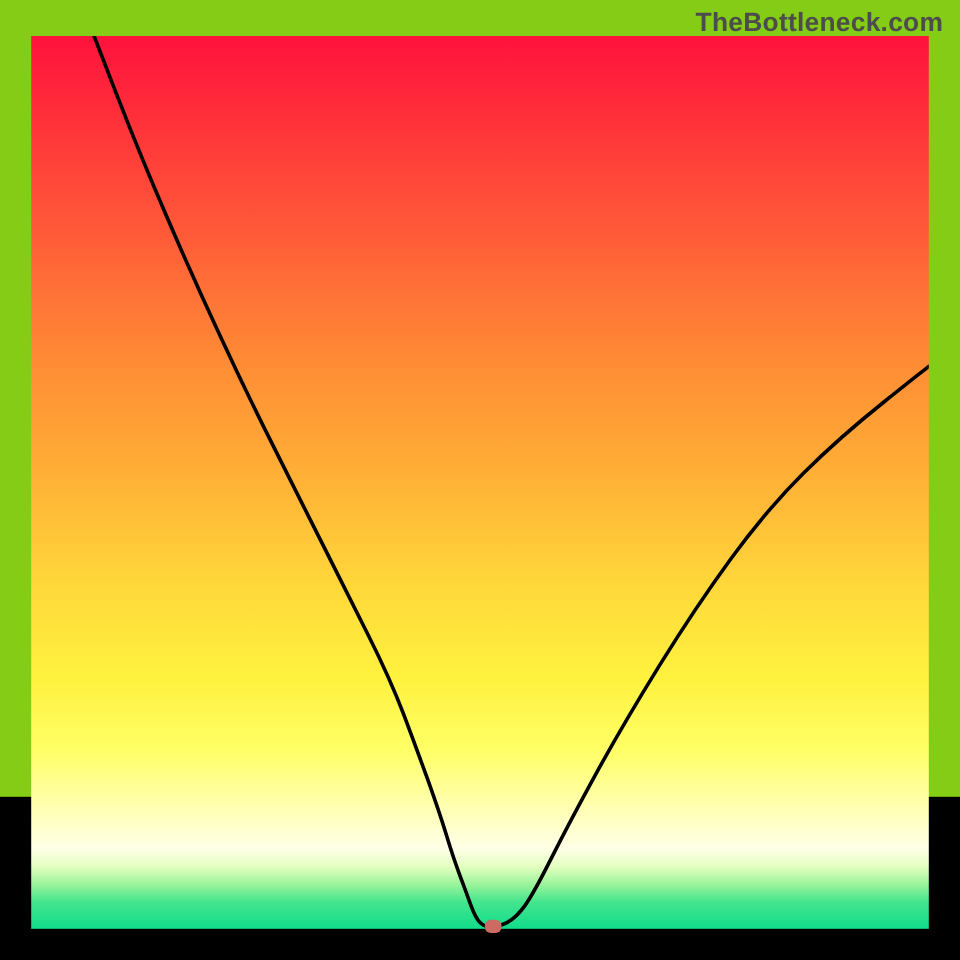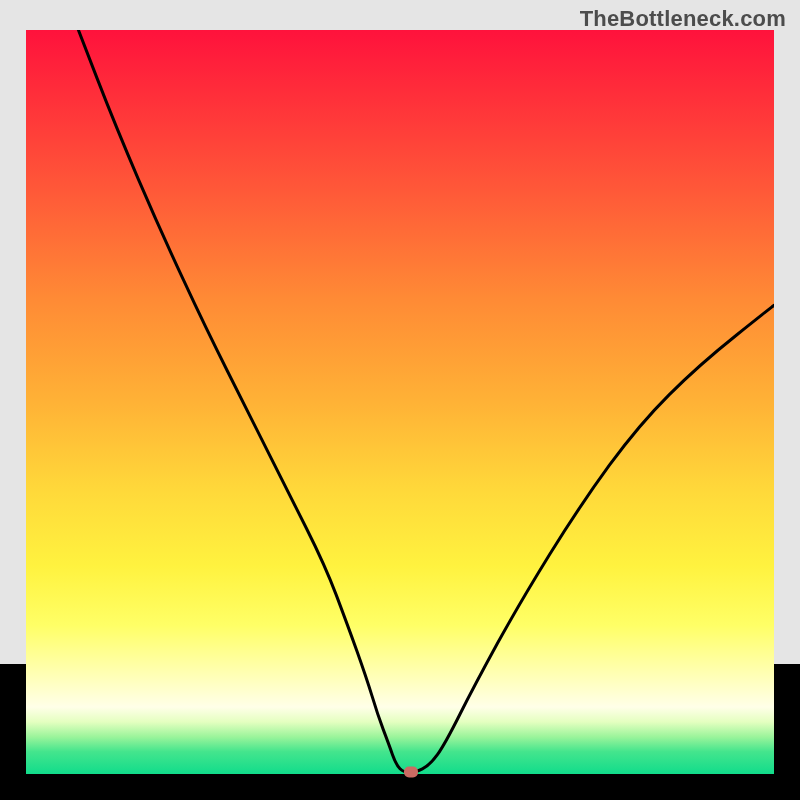--- a/index.html
+++ b/index.html
@@ -8,21 +8,21 @@
     width: 800px;
     height: 800px;
     background: #000;
     overflow: hidden;
     font-family: Arial, Helvetica, sans-serif;
   }
   .frame {
     position: relative;
     width: 800px;
     height: 664px;
-    background: #e5e5e5;
+    background: #84cc16;
   }
   .watermark {
     position: absolute;
     top: 6px;
     right: 14px;
     color: #4c4c4c;
     font-size: 22px;
     font-weight: 600;
     letter-spacing: 0.2px;
     user-select: none;

